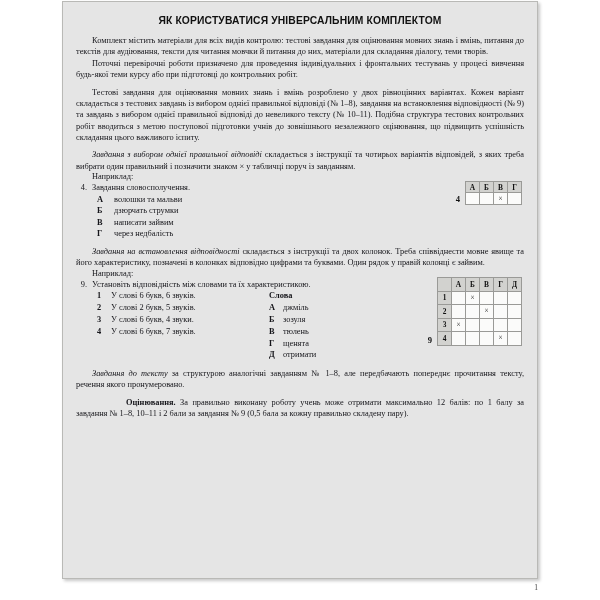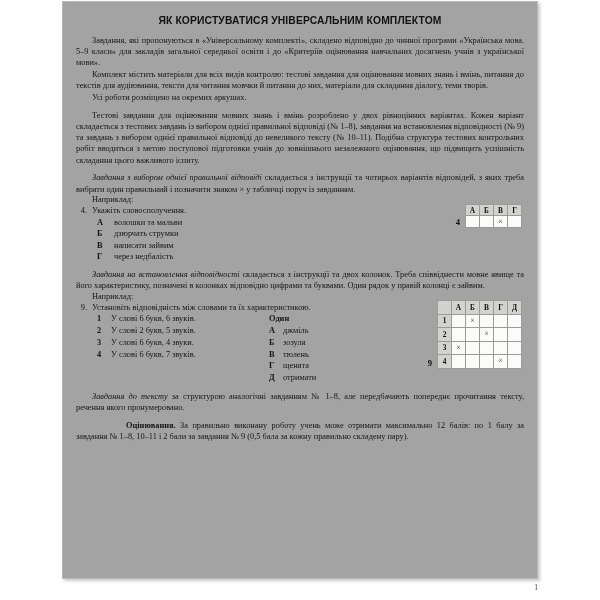--- a/index.html
+++ b/index.html
@@ -16,21 +16,21 @@
     top: 1px;
     width: 476px;
     height: 578px;
     box-sizing: border-box;
   }
   .page {
     position: relative;
     width: 100%;
     height: 100%;
     box-sizing: border-box;
-    background: #a3a3a3;
+    background: #e5e5e5;
     border: 1px solid #b9b9b6;
     box-shadow: 2px 2px 3px rgba(0,0,0,0.22);
     padding: 9px 13px 6px 13px;
     overflow: hidden;
   }
   .page-inner {
     position: relative;
     width: 100%;
     height: 100%;
   }
@@ -194,33 +194,32 @@
 </style>
 </head>
 <body>
 
 <div id="page-shadow-wrap">
   <div class="page">
     <div class="page-inner">
 
       <h1 class="doc-title">ЯК КОРИСТУВАТИСЯ УНІВЕРСАЛЬНИМ КОМПЛЕКТОМ</h1>
 
-      <p class="para">Завдання, які пропонуються в «Універсальному комплекті», складено відповідно до чинної програми «Українська мова. 5–9 класи» для закладів загальної середньої освіти і до «Критеріїв оцінювання навчальних досягнень учнів з української мови».</p>
       <p class="para">Комплект містить матеріали для всіх видів контролю: тестові завдання для оцінювання мовних знань і вмінь, питання до текстів для аудіювання, тексти для читання мовчки й питання до них, матеріали для складання діалогу, теми творів.</p>
-      <p class="para">Усі роботи розміщено на окремих аркушах.</p>
+      <p class="para">Поточні перевірочні роботи призначено для проведення індивідуальних і фронтальних тестувань у процесі вивчення будь-якої теми курсу або при підготовці до контрольних робіт.</p>
       <p class="para spaced">Тестові завдання для оцінювання мовних знань і вмінь розроблено у двох рівноцінних варіантах. Кожен варіант складається з тестових завдань із вибором однієї правильної відповіді (№ 1–8), завдання на встановлення відповідності (№ 9) та завдань з вибором однієї правильної відповіді до невеликого тексту (№ 10–11). Подібна структура тестових контрольних робіт вводиться з метою поступової підготовки учнів до зовнішнього незалежного оцінювання, що підвищить успішність складання цього важливого іспиту.</p>
 
       <p class="para spaced"><span class="it">Завдання з вибором однієї правильної відповіді</span><span> складається з інструкції та чотирьох варіантів відповідей, з яких треба вибрати один правильний і позначити знаком × у табличці поруч із завданням.</span></p>
 
       <p class="example-label">Наприклад:</p>
 
       <div class="q-block">
         <div class="q-line">
           <span class="q-num">4.</span>
-          <span class="q-stem">Укажіть словосполучення.</span>
+          <span class="q-stem">Завдання словосполучення.</span>
         </div>
 
         <div class="opt-line">
           <span class="opt-letter">А</span>
           <span class="opt-text">волошки та мальви</span>
         </div>
         <div class="opt-line">
           <span class="opt-letter">Б</span>
           <span class="opt-text">дзюрчать струмки</span>
         </div>
@@ -278,21 +277,21 @@
               <span class="m-key">3</span>
               <span class="m-val">У слові 6 букв, 4 звуки.</span>
             </div>
             <div class="m-line">
               <span class="m-key">4</span>
               <span class="m-val">У слові 6 букв, 7 звуків.</span>
             </div>
           </div>
 
           <div class="col-right">
-            <div class="col-head">Один</div>
+            <div class="col-head">Слова</div>
             <div class="m-line">
               <span class="m-key">А</span>
               <span class="m-val">джміль</span>
             </div>
             <div class="m-line">
               <span class="m-key">Б</span>
               <span class="m-val">зозуля</span>
             </div>
             <div class="m-line">
               <span class="m-key">В</span>

